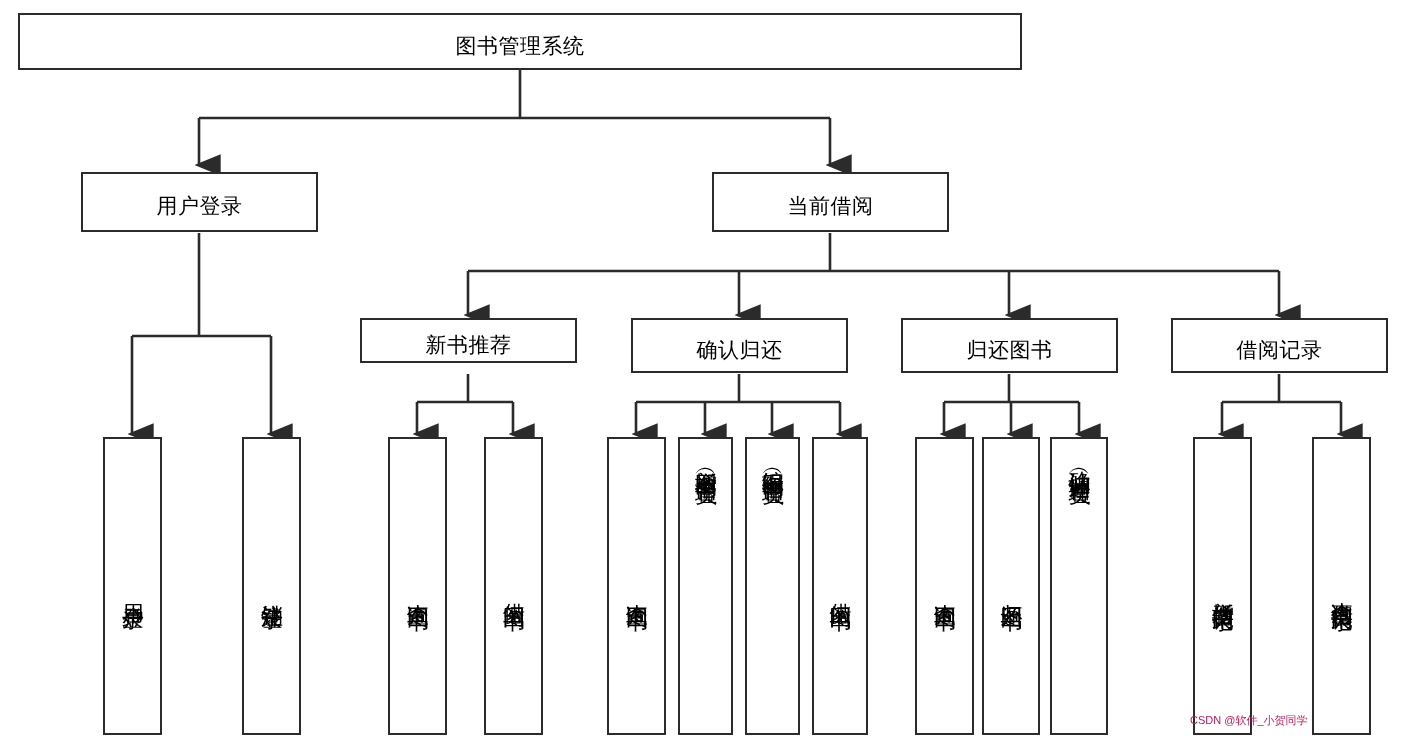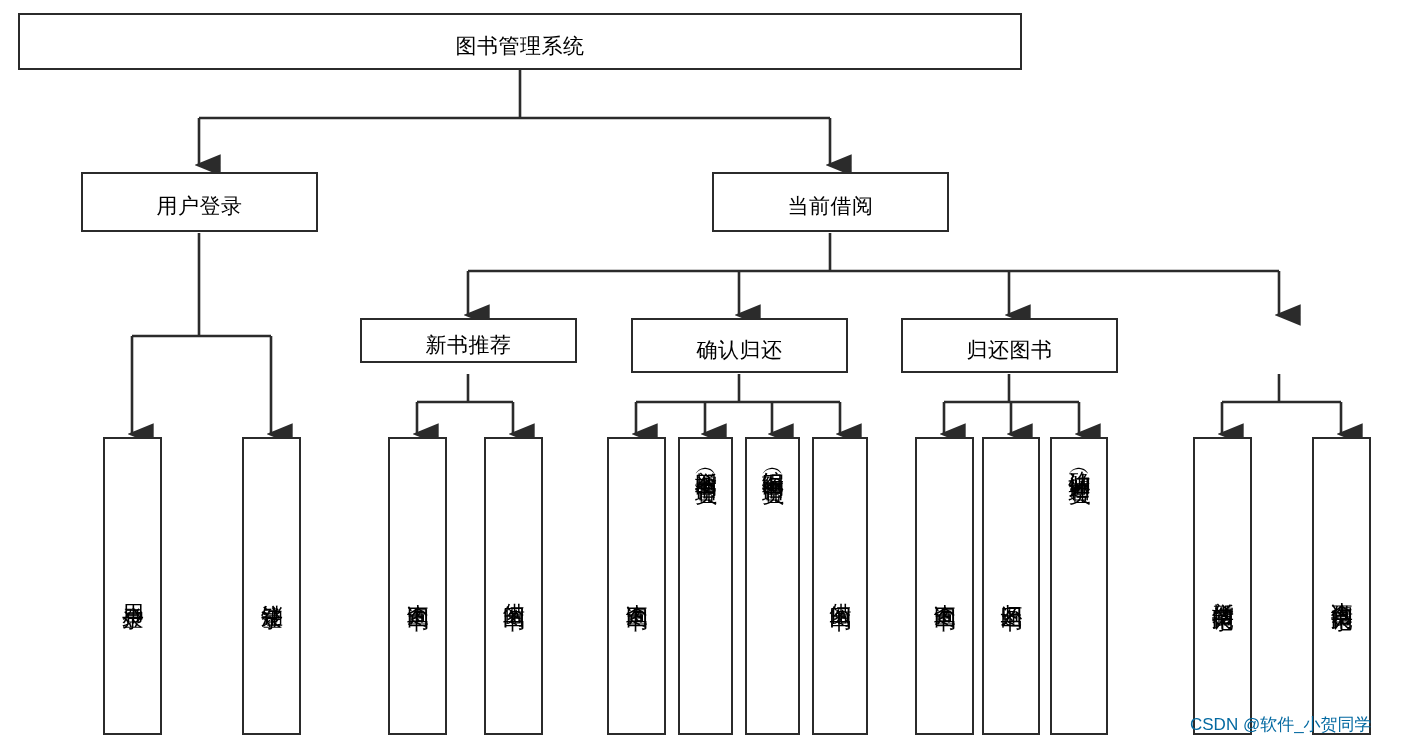--- a/index.html
+++ b/index.html
@@ -54,22 +54,22 @@
   .node-label.vert {
     writing-mode: vertical-rl;
     text-orientation: upright;
     font-size: 22px;
     line-height: 1.22;
     letter-spacing: 2px;
     white-space: nowrap;
   }
   #watermark {
     position: absolute;
-    color: #0369a1;
-    font-size: 17px;
+    color: #be185d;
+    font-size: 11px;
     white-space: nowrap;
     pointer-events: none;
   }
 </style>
 </head>
 <body>
 
 <div id="diagram-root">
 
   <svg id="diagram-svg" viewBox="0 0 1405 747" xmlns="http://www.w3.org/2000/svg">
@@ -135,20 +135,23 @@
 
   <div class="node-box" style="left:360px; top:318px; width:217px; height:45px;">
     <span class="node-label">新书推荐</span>
   </div>
   <div class="node-box" style="left:631px; top:318px; width:217px; height:55px;">
     <span class="node-label">确认归还</span>
   </div>
   <div class="node-box" style="left:901px; top:318px; width:217px; height:55px;">
     <span class="node-label">归还图书</span>
   </div>
+  <div class="node-box" style="left:1171px; top:318px; width:217px; height:55px;">
+    <span class="node-label">借阅记录</span>
+  </div>
 
   <div class="node-box vertical centered" style="left:103px; top:437px; width:59px; height:298px;">
     <span class="node-label vert">用户登录</span>
   </div>
   <div class="node-box vertical centered" style="left:242px; top:437px; width:59px; height:298px;">
     <span class="node-label vert">注销登录</span>
   </div>
 
   <div class="node-box vertical centered" style="left:388px; top:437px; width:59px; height:298px;">
     <span class="node-label vert">查询图书</span>

